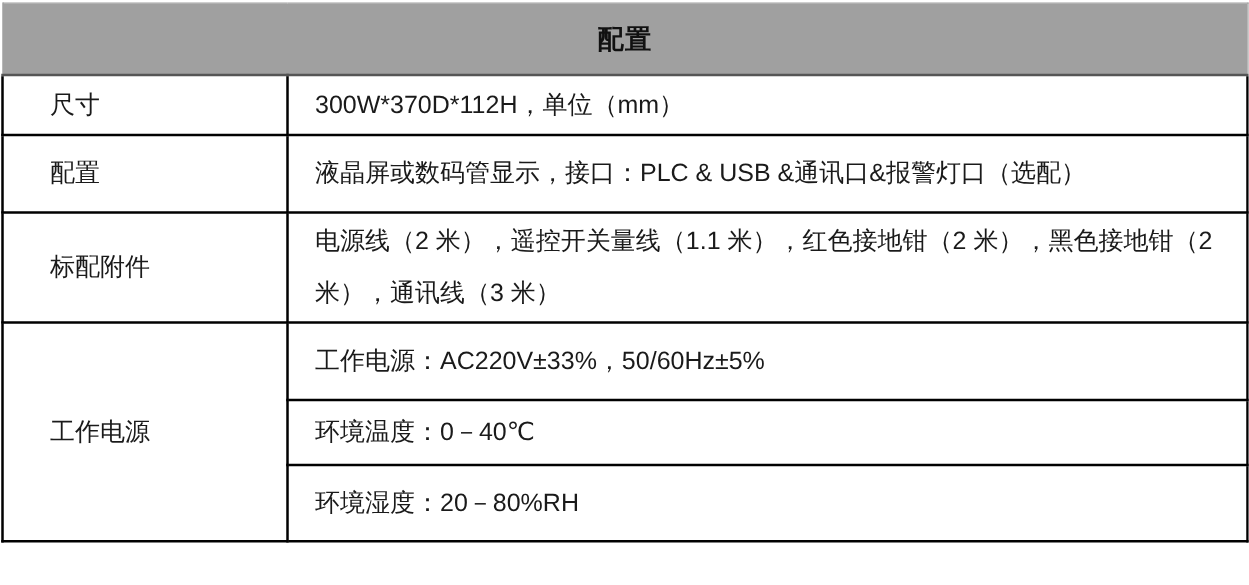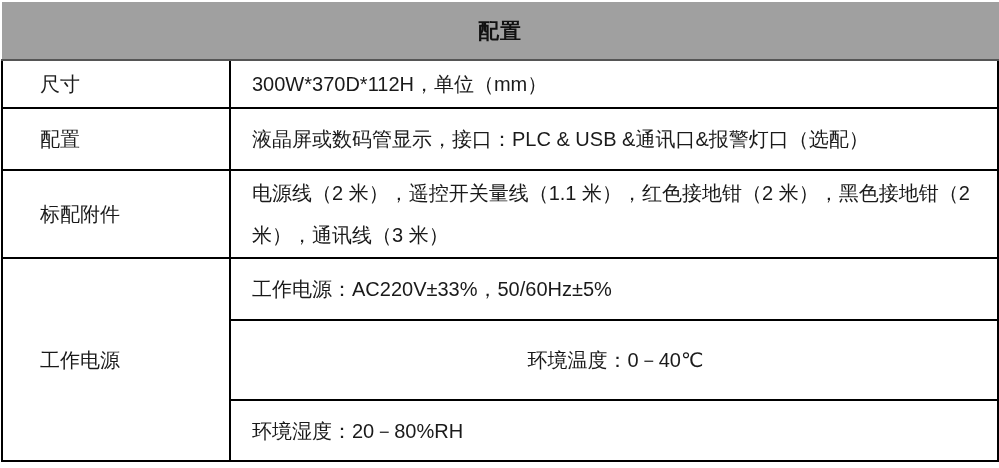--- a/index.html
+++ b/index.html
@@ -47,21 +47,21 @@
     line-height: 2.1;
     overflow: hidden;
   }
   td.cell-label { padding-left: 37px; padding-right: 8px; }
   td.cell-value { padding-left: 21px; padding-right: 18px; }
 
   tr.row-size    { height: 48px; }
   tr.row-config  { height: 62px; }
   tr.row-acc     { height: 86px; }
   tr.row-power   { height: 62px; }
-  tr.row-temp    { height: 80px; text-align: center; }
+  tr.row-temp    { height: 52px; }
   tr.row-humid   { height: 61px; margin-top: 24px; }
 </style>
 </head>
 <body>
 
 <div class="page">
   <table class="spec-table">
     <colgroup>
       <col class="col-label">
       <col class="col-value">

